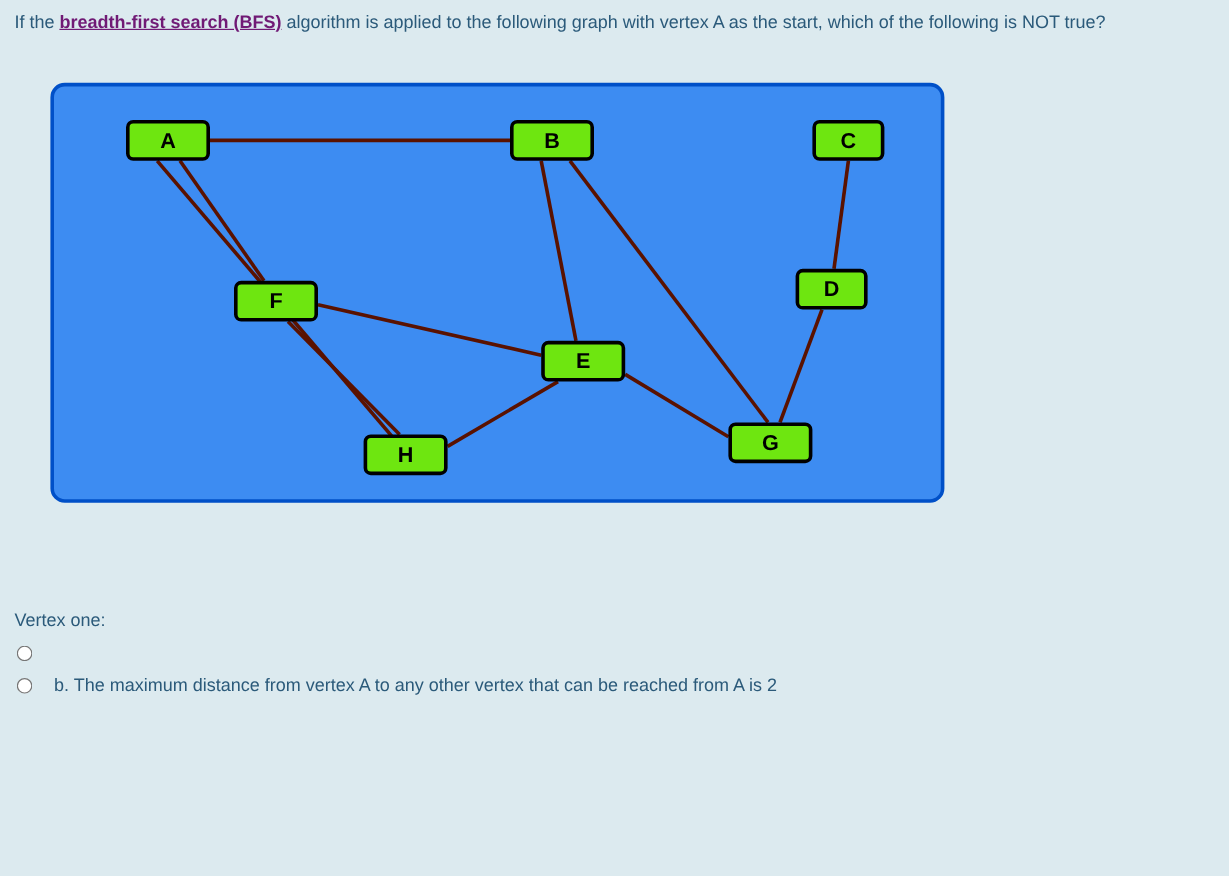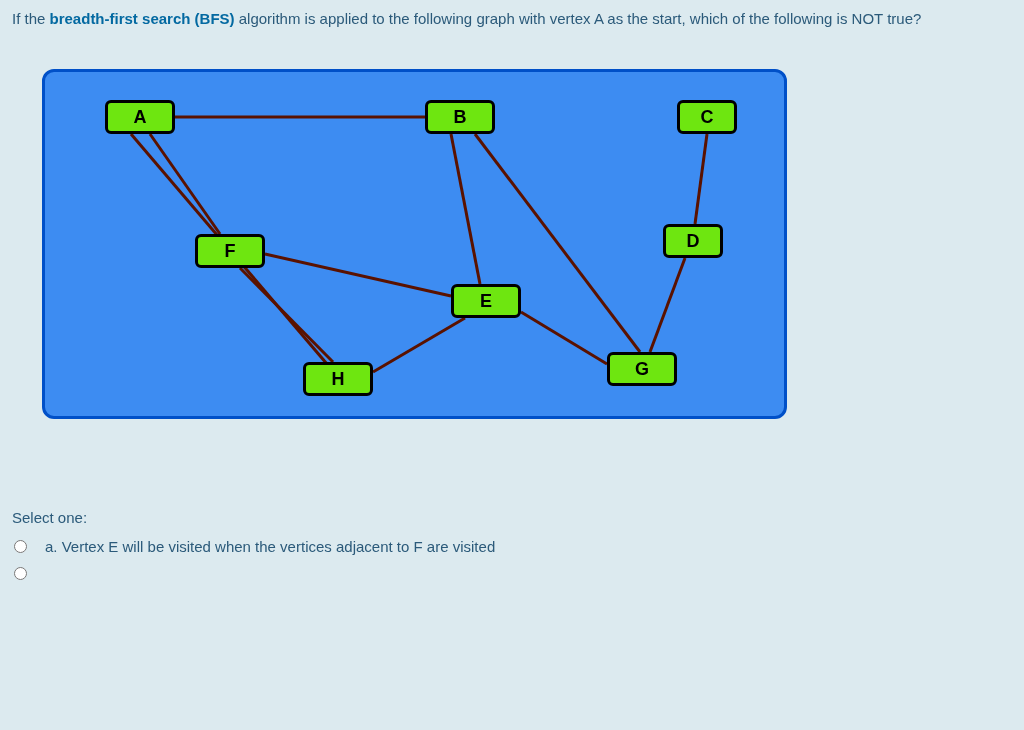--- a/index.html
+++ b/index.html
@@ -16,21 +16,22 @@
   .page {
     padding: 8px 12px 12px 12px;
     box-sizing: border-box;
   }
   .question-text {
     line-height: 1.4;
     margin-bottom: 40px;
   }
   .question-text b {
     font-weight: bold;
-    color: #0369a1;
+    color: #701a75;
+    text-decoration: underline;
   }
   .graph-frame {
     width: 745px;
     height: 350px;
     margin-left: 30px;
     border: 3px solid #0050c8;
     border-radius: 12px;
     background: #3d8cf2;
     position: relative;
     box-sizing: border-box;
@@ -126,25 +127,25 @@
         <span>F</span>
       </div>
     <div class="node" style="left:562px; top:280px;">
         <span>G</span>
       </div>
     <div class="node" style="left:258px; top:290px;">
         <span>H</span>
       </div>
   </div>
 
-  <div class="prompt-line">Select one:</div>
+  <div class="prompt-line">Vertex one:</div>
 
   <ul class="options">
     <li class="option-row">
       <input type="radio" name="ans" style="">
-      <span>a. Vertex E will be visited when the vertices adjacent to F are visited</span>
     </li>
     <li class="option-row">
       <input type="radio" name="ans" style="">
+      <span>b. The maximum distance from vertex A to any other vertex that can be reached from A is 2</span>
     </li>
   </ul>
 
 </div>
 
 </body></html>

